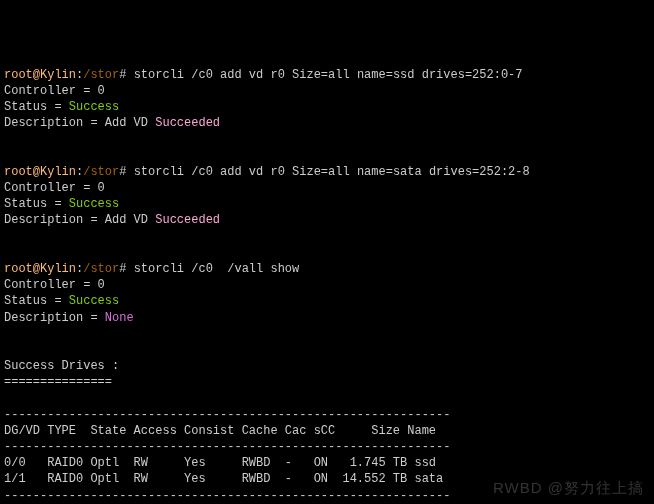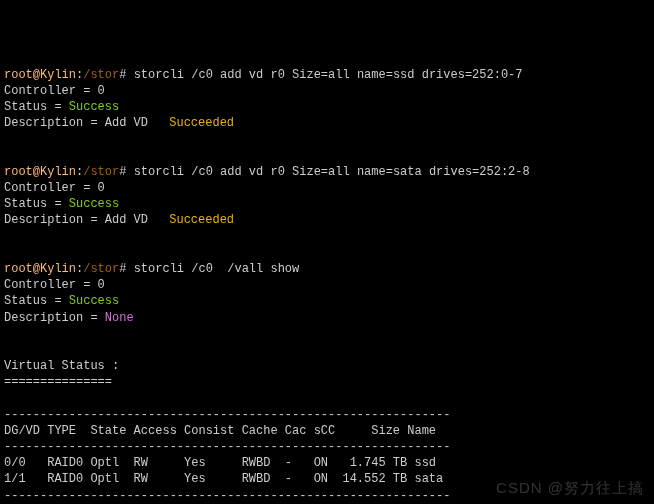--- a/index.html
+++ b/index.html
@@ -12,21 +12,21 @@
     padding: 2px 4px;
     width: 654px;
     height: 504px;
     overflow: hidden;
     white-space: pre;
     position: relative;
   }
   .prompt-user { color: #fdba74; }
   .path { color: #a16207; }
   .success { color: #84cc16; }
-  .succeeded { color: #eab308; margin-left: 14px; }
+  .succeeded { color: #f9a8d4; }
   .none { color: #d66fd6; }
   .watermark {
     position: absolute;
     bottom: 6px;
     right: 10px;
     color: rgba(200,200,200,0.25);
     font-family: sans-serif;
     font-size: 15px;
     letter-spacing: 1px;
   }
@@ -47,32 +47,32 @@
 <span>Status = </span><span class="success">Success</span>
 <span>Description = Add VD </span><span class="succeeded">Succeeded</span>
 
 
 <span class="prompt-user">root@Kylin</span><span>:</span><span class="path">/stor</span><span># </span><span>storcli /c0  /vall show</span>
 <span>Controller = 0</span>
 <span>Status = </span><span class="success">Success</span>
 <span>Description = </span><span class="none">None</span>
 
 
-<span>Virtual Status :</span>
+<span>Success Drives :</span>
 <span>===============</span>
 
 <span>--------------------------------------------------------------</span>
 <span>DG/VD TYPE  State Access Consist Cache Cac sCC     Size Name</span>
 <span>--------------------------------------------------------------</span>
 <span>0/0   RAID0 Optl  RW     Yes     RWBD  -   ON   1.745 TB ssd</span>
 <span>1/1   RAID0 Optl  RW     Yes     RWBD  -   ON  14.552 TB sata</span>
 <span>--------------------------------------------------------------</span>
 
 
 
 
 
 </div>
 
-<div class="watermark">CSDN @努力往上搞</div>
+<div class="watermark">RWBD @努力往上搞</div>
 
 
 
 
 </body></html>

